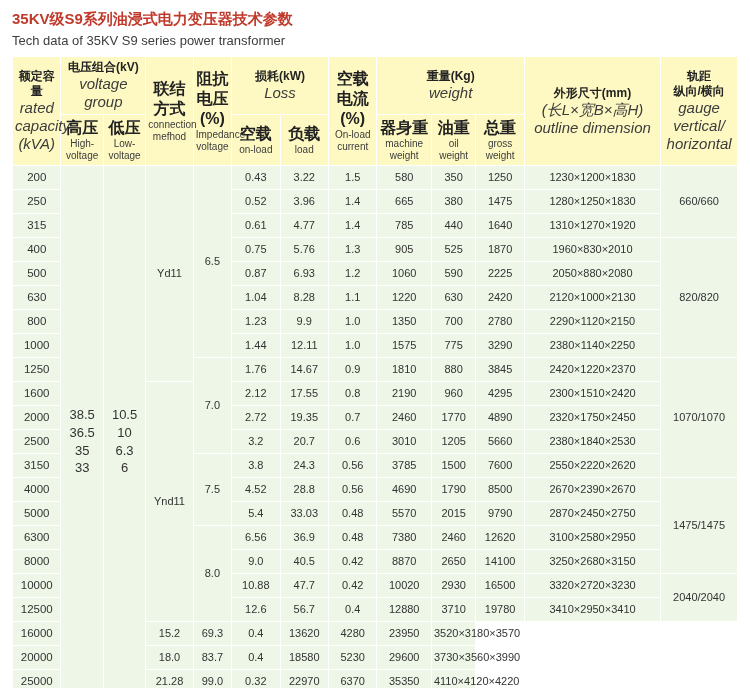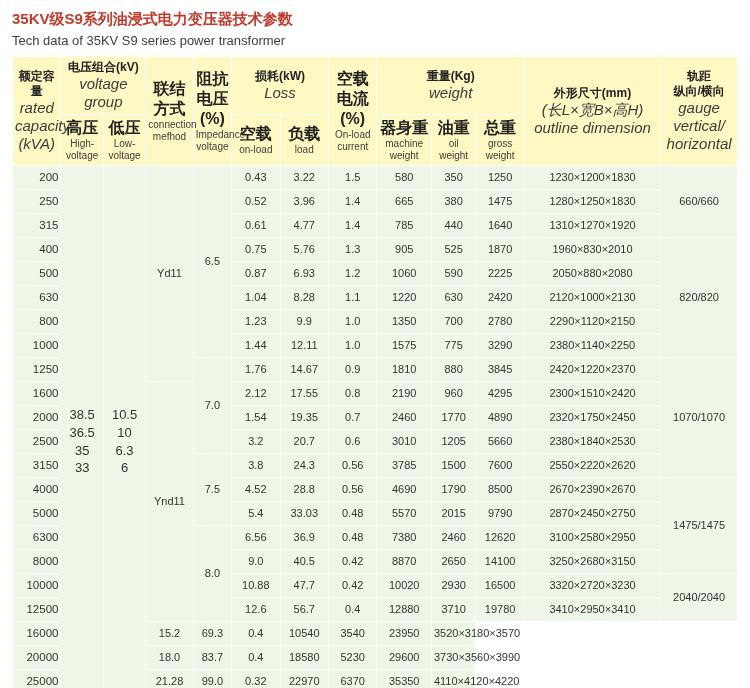--- a/index.html
+++ b/index.html
@@ -40,21 +40,21 @@
     padding:3px 2px;
   }
   .hd-zh{font-size:12px;font-weight:bold;display:block;line-height:1.25;}
   .hd-en{font-size:15px;display:block;line-height:1.2;color:#3c3c3c;font-style:italic;}
   .hd-zh-s{font-size:16px;font-weight:bold;display:block;line-height:1.25;}
   .hd-en-s{font-size:10px;display:block;line-height:1.2;color:#3c3c3c;}
   tbody td{
     background:#edf6e7;
     height:21px;
   }
-  .cap{font-size:11.5px;text-align:right;}
+  .cap{font-size:11.5px;}
   .vg{font-size:13px;line-height:1.35;}
 </style>
 </head>
 <body>
 
 <div class="page">
 
   <div class="title-zh">35KV级S9系列油浸式电力变压器技术参数</div>
   <div class="title-en">Tech data of 35KV S9 series power transformer</div>
 
@@ -252,21 +252,21 @@
           <td>2.12</td>
           <td>17.55</td>
           <td>0.8</td>
           <td>2190</td>
           <td>960</td>
           <td>4295</td>
           <td>2300×1510×2420</td>
         </tr>
         <tr>
           <td class="cap">2000</td>
-          <td>1.54</td>
+          <td>2.72</td>
           <td>19.35</td>
           <td>0.7</td>
           <td>2460</td>
           <td>1770</td>
           <td>4890</td>
           <td>2320×1750×2450</td>
         </tr>
         <tr>
           <td class="cap">2500</td>
           <td>3.2</td>
@@ -349,22 +349,22 @@
           <td>12880</td>
           <td>3710</td>
           <td>19780</td>
           <td>3410×2950×3410</td>
         </tr>
         <tr>
           <td class="cap">16000</td>
           <td>15.2</td>
           <td>69.3</td>
           <td>0.4</td>
-          <td>10540</td>
-          <td>3540</td>
+          <td>13620</td>
+          <td>4280</td>
           <td>23950</td>
           <td>3520×3180×3570</td>
         </tr>
         <tr>
           <td class="cap">20000</td>
           <td>18.0</td>
           <td>83.7</td>
           <td>0.4</td>
           <td>18580</td>
           <td>5230</td>

